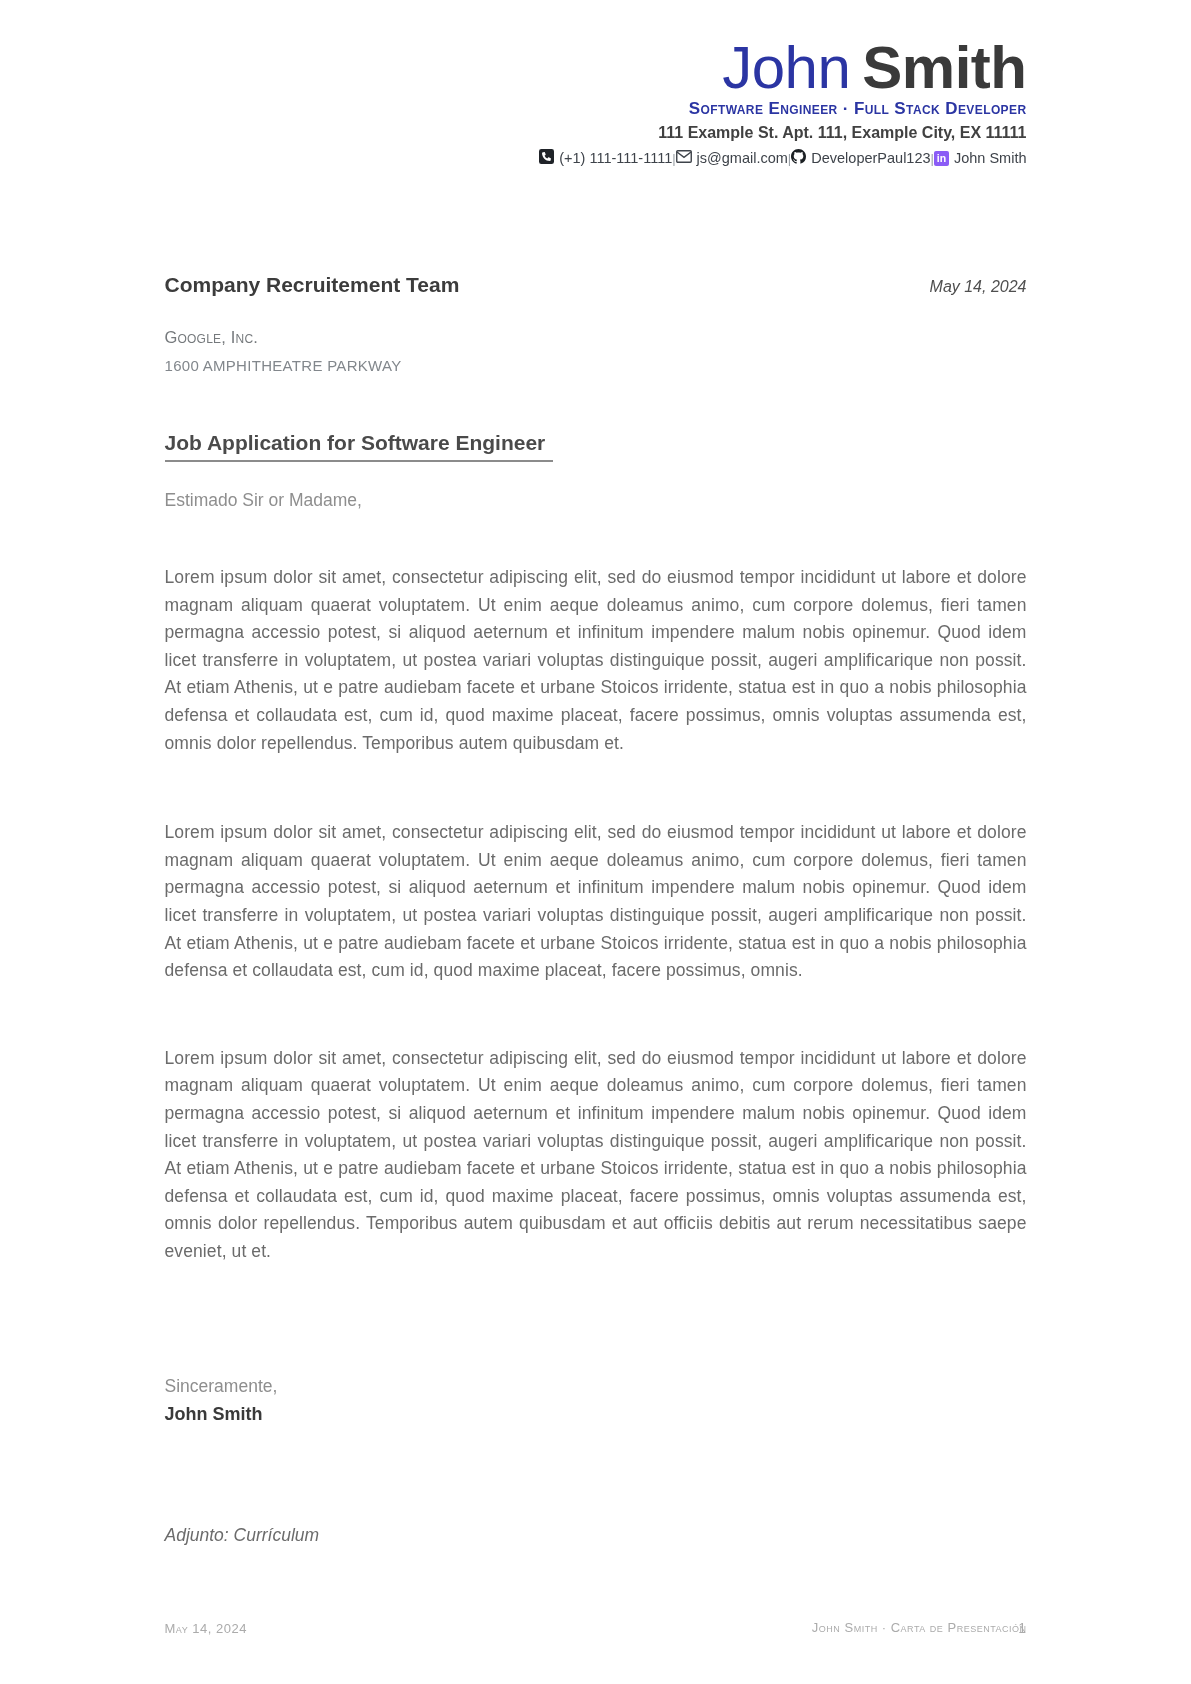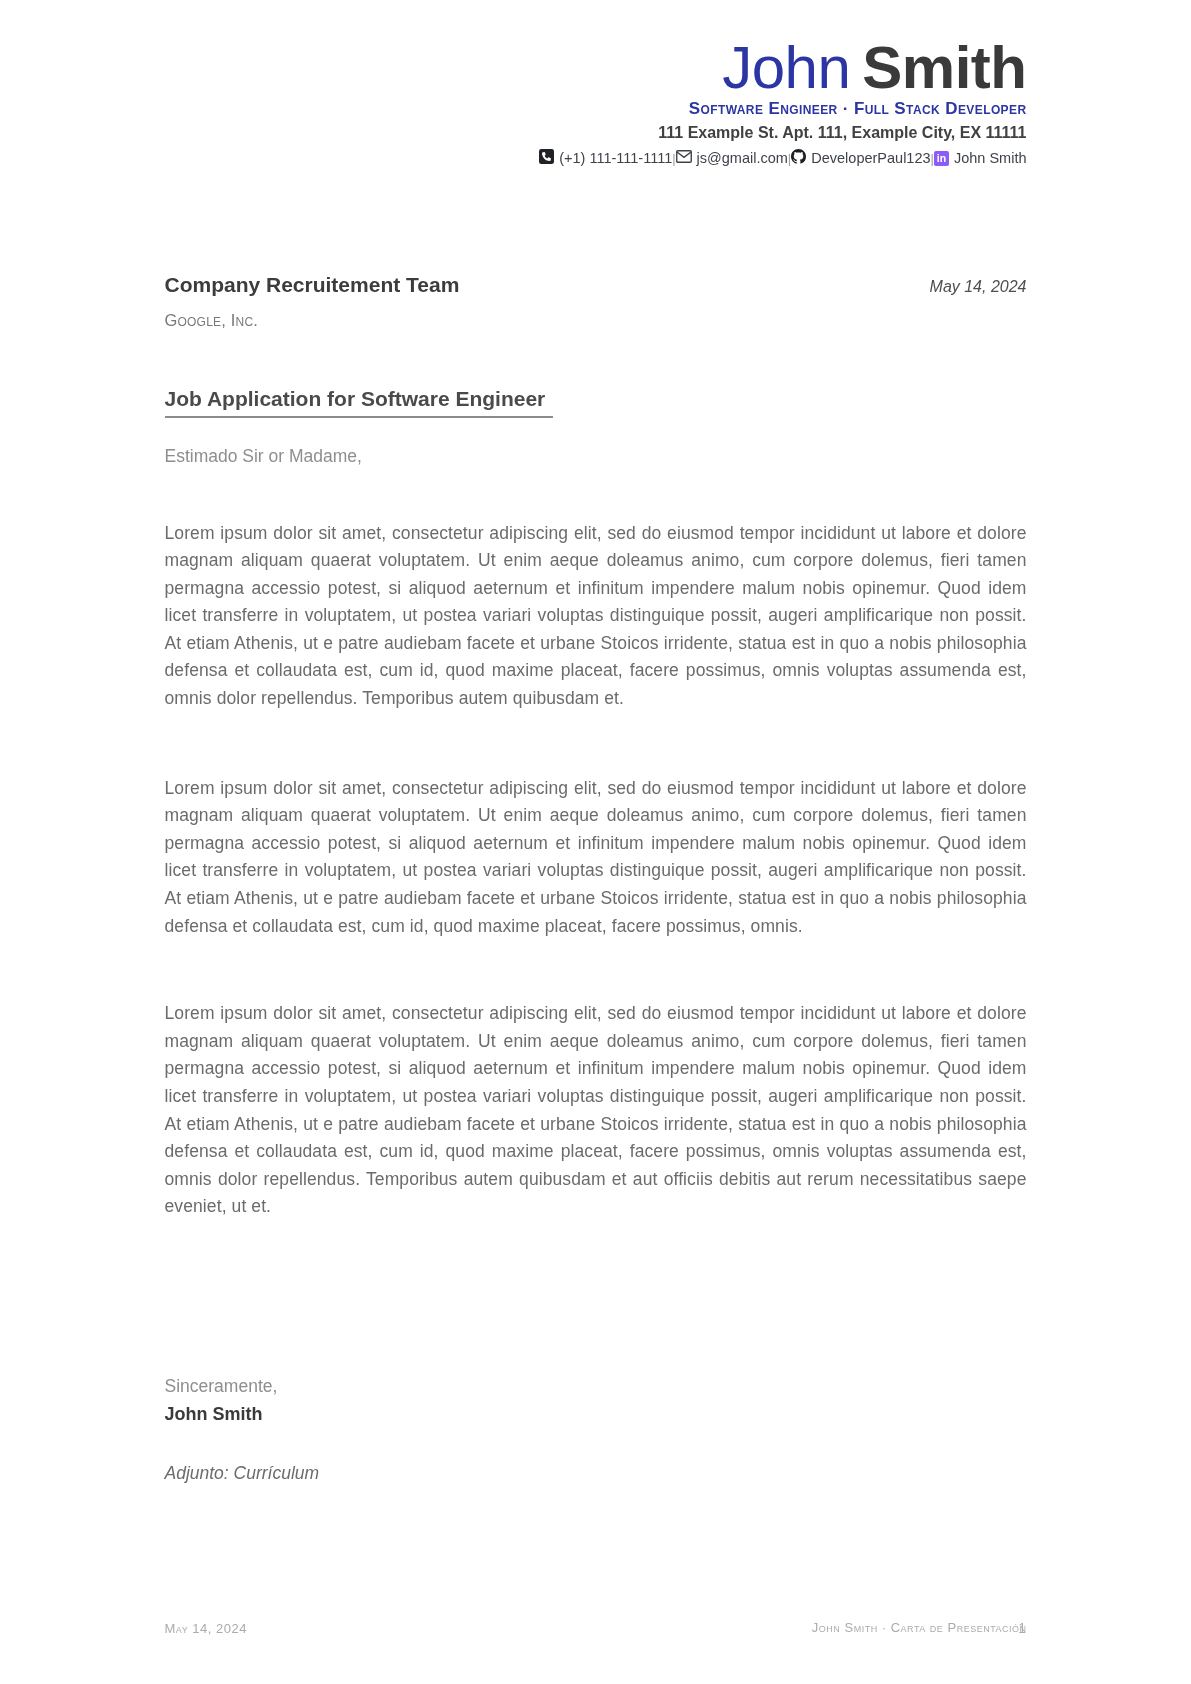--- a/index.html
+++ b/index.html
@@ -41,21 +41,21 @@
   .icon-svg { display:inline-block; vertical-align:middle; }
 
   
   .recipient-row {
     margin-top:106px;
     display:flex; justify-content:space-between; align-items:baseline;
   }
   .recipient-title { font-size:21px; font-weight:700; color:#3c3c3c; }
   .letter-date { font-size:16px; font-style:italic; color:#4f4f4f; }
 
-  .company-block { margin-top:10px; line-height:27.5px; }
+  .company-block { margin-top:27px; line-height:27.5px; }
   .company-name { font-variant:small-caps; font-size:16.5px; color:#75797c; letter-spacing:0.2px; }
   .company-addr { font-size:15px; color:#82878c; letter-spacing:0.3px; }
 
   
   .subject-wrap { margin-top:52px; }
   .subject {
     display:inline-block;
     font-size:21px; font-weight:700; color:#4a4a4a;
     border-bottom:2px solid #8b8b8b;
     padding:0 8px 5px 0;
@@ -69,21 +69,21 @@
     letter-spacing:0.1px;
   }
   .par-1 { margin-top:53px; }
   .par-2 { margin-top:62px; }
   .par-3 { margin-top:60px; }
 
   
   .closing-block { position:absolute; left:82px; top:1376px; }
   .closing-text { font-size:17.5px; color:#8e8e8e; }
   .signature { margin-top:7px; font-size:18px; font-weight:700; color:#3a3a3a; }
-  .enclosure-block { position:absolute; left:82px; top:1463px; }
+  .enclosure-block { position:absolute; left:82px; top:1525px; }
   .enclosure { font-size:17.5px; font-style:italic; color:#6b6b6b; }
 
   
   .footer {
     position:absolute; left:82px; right:82px; bottom:48px;
     display:flex; justify-content:space-between; align-items:baseline;
     font-variant:small-caps;
     font-size:13px; color:#ababab; letter-spacing:0.5px;
   }
   .footer-center { position:absolute; left:0; right:0; text-align:right; }
@@ -138,20 +138,21 @@
       </div>
     </div>
 
     <div class="recipient-row">
       <div class="recipient-title">Company Recruitement Team</div>
       <div class="letter-date">May 14, 2024</div>
     </div>
 
     <div class="company-block">
       <div class="company-name">Google, Inc.</div>
+      <div class="company-addr">1600 AMPHITHEATRE PARKWAY</div>
     </div>
 
     <div class="subject-wrap">
       <span class="subject">Job Application for Software Engineer</span>
     </div>
 
     <div class="greeting">Estimado Sir or Madame,</div>
 
     <p class="body-par par-1">Lorem ipsum dolor sit amet, consectetur adipiscing elit, sed do eiusmod tempor incididunt ut labore et dolore magnam aliquam quaerat voluptatem. Ut enim aeque doleamus animo, cum corpore dolemus, fieri tamen permagna accessio potest, si aliquod aeternum et infinitum impendere malum nobis opinemur. Quod idem licet transferre in voluptatem, ut postea variari voluptas distinguique possit, augeri amplificarique non possit. At etiam Athenis, ut e patre audiebam facete et urbane Stoicos irridente, statua est in quo a nobis philosophia defensa et collaudata est, cum id, quod maxime placeat, facere possimus, omnis voluptas assumenda est, omnis dolor repellendus. Temporibus autem quibusdam et.</p>
     <p class="body-par par-2">Lorem ipsum dolor sit amet, consectetur adipiscing elit, sed do eiusmod tempor incididunt ut labore et dolore magnam aliquam quaerat voluptatem. Ut enim aeque doleamus animo, cum corpore dolemus, fieri tamen permagna accessio potest, si aliquod aeternum et infinitum impendere malum nobis opinemur. Quod idem licet transferre in voluptatem, ut postea variari voluptas distinguique possit, augeri amplificarique non possit. At etiam Athenis, ut e patre audiebam facete et urbane Stoicos irridente, statua est in quo a nobis philosophia defensa et collaudata est, cum id, quod maxime placeat, facere possimus, omnis.</p>

